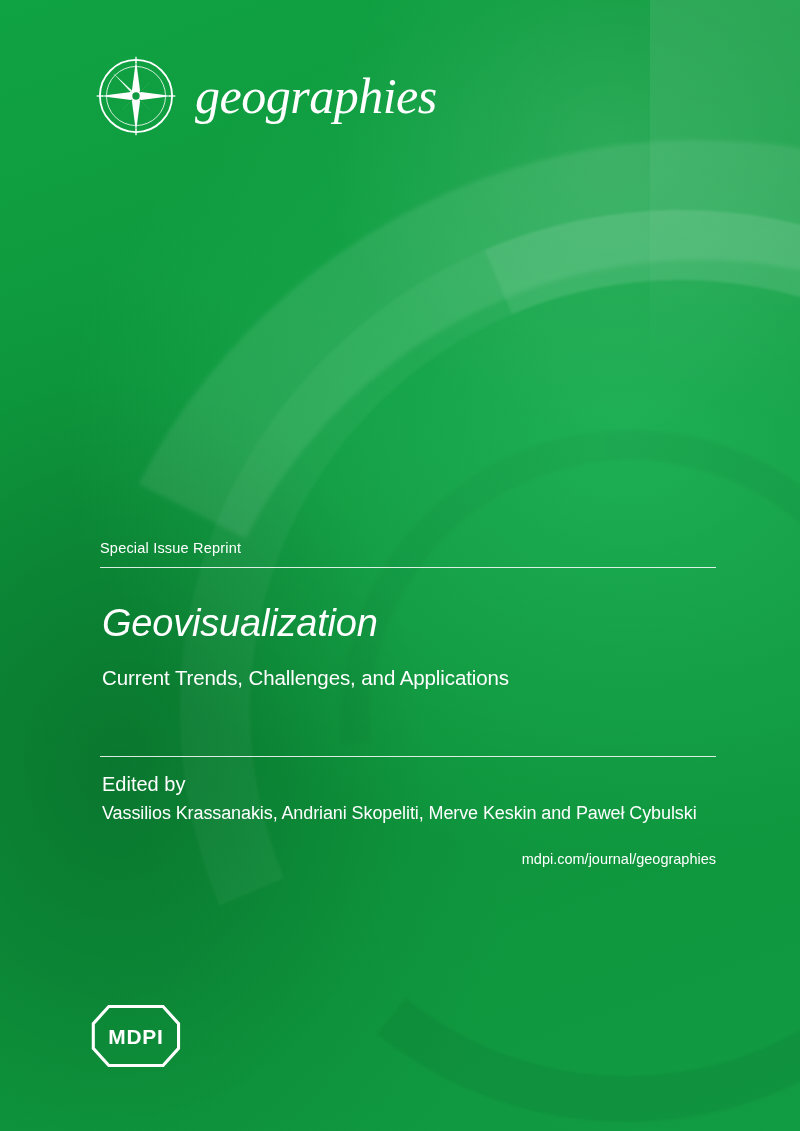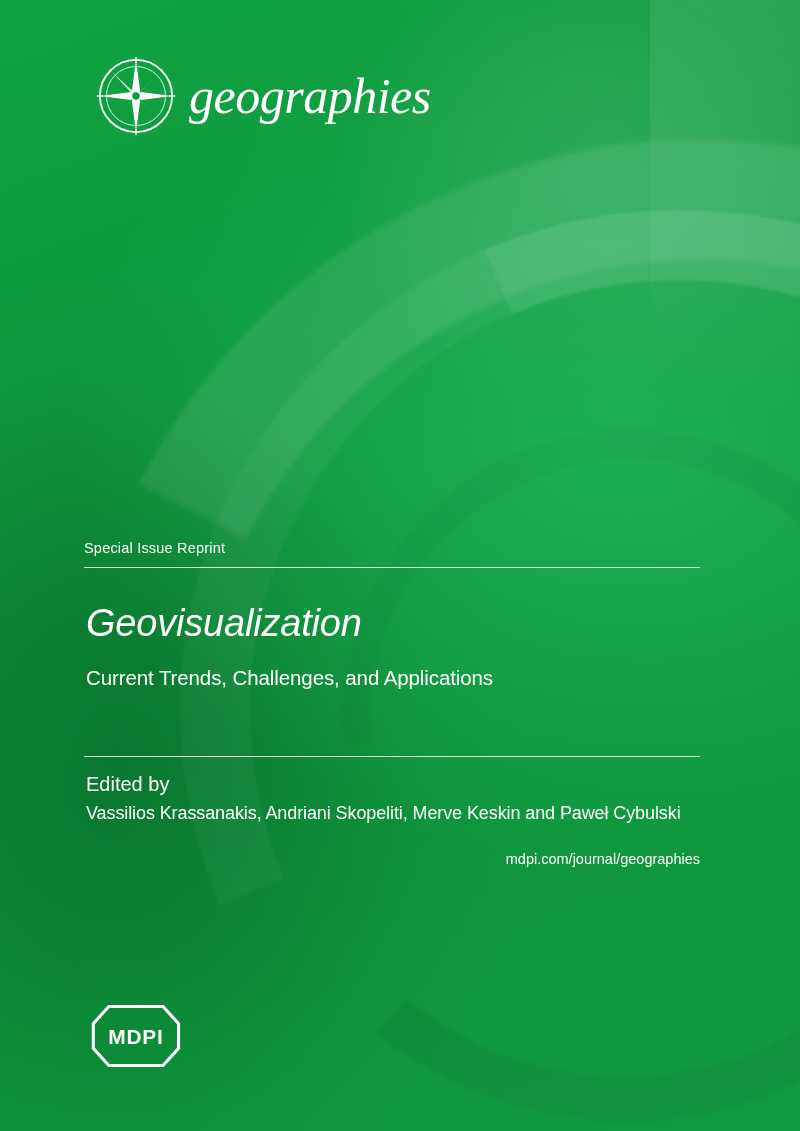--- a/index.html
+++ b/index.html
@@ -100,41 +100,41 @@
     background: linear-gradient(200deg, rgba(255,255,255,0.10), rgba(255,255,255,0) 70%);
   }
 
   
   .journal-header {
     position: absolute;
     left: 95px;
     top: 55px;
     display: flex;
     align-items: center;
-    gap: 12px;
+    gap: 18px;
   }
   .compass {
     width: 82px;
     height: 82px;
     flex: 0 0 auto;
   }
   .journal-name {
     color: #ffffff;
     font-family: "Liberation Serif", serif;
     font-style: italic;
     font-size: 50px;
     letter-spacing: -0.5px;
     line-height: 1;
     font-weight: 400;
   }
 
   
   .title-block {
     position: absolute;
-    left: 84px;
+    left: 100px;
     top: 540px;
     width: 616px;
     color: #ffffff;
   }
   .kicker {
     font-size: 14.5px;
     letter-spacing: 0.2px;
     margin-bottom: 11px;
   }
   .rule {

